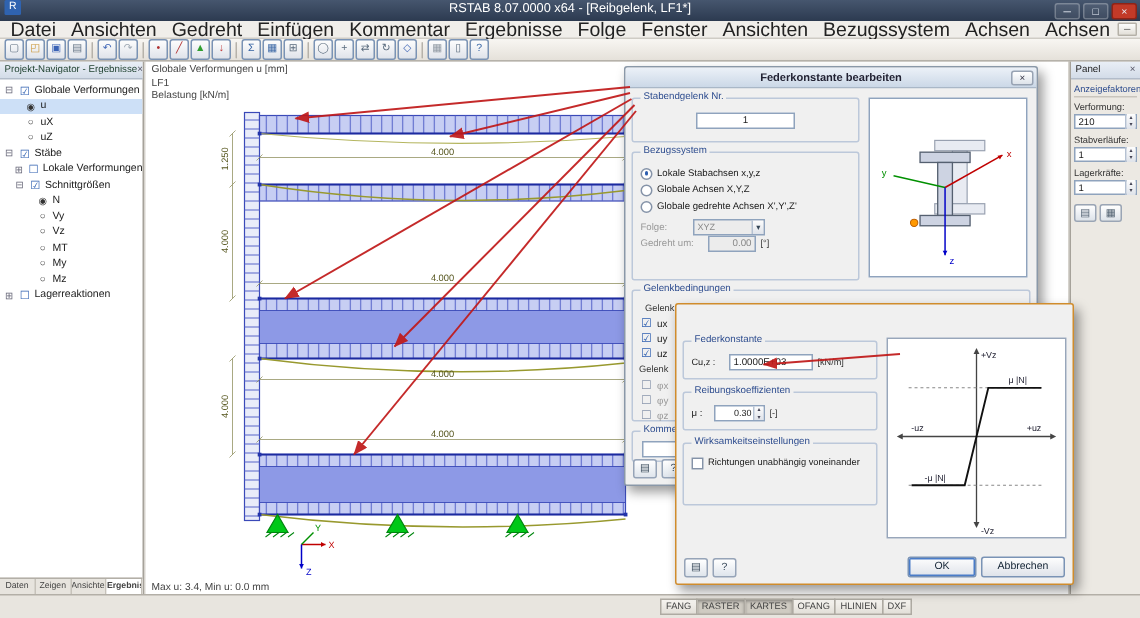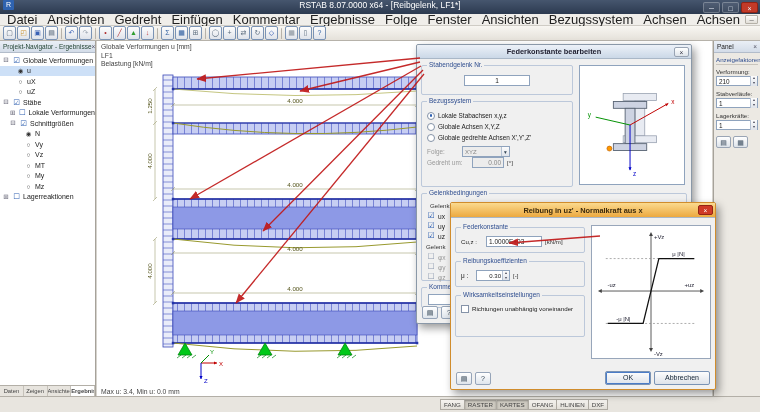--- a/index.html
+++ b/index.html
@@ -621,24 +621,20 @@
     <div class="d-foot">
       <span class="minib">▤</span>
       <span class="minib">?</span>
       <span class="spacer"></span>
       <span class="btn" style="width:46px">OK</span>
       <span class="btn" style="width:56px">Abbrechen</span>
     </div>
   </div>
 
   <div class="dlg" id="dlg2">
-    <div class="dlg-title">
-      <span>Reibung in uz' - Normalkraft aus x</span>
-      <span class="dlg-close">×</span>
-    </div>
 
     <div class="grp" style="left:4px;top:24px;width:130px;height:26px">
       <span class="glab">Federkonstante</span>
       <div class="brow" style="padding-top:8px;height:19px">
         <span style="width:22px;font-size:6.1px">Cu,z :</span>
         <span class="fld" style="width:56px">1.0000E+03</span>
         <span class="unit">[kN/m]</span>
       </div>
     </div>
 

